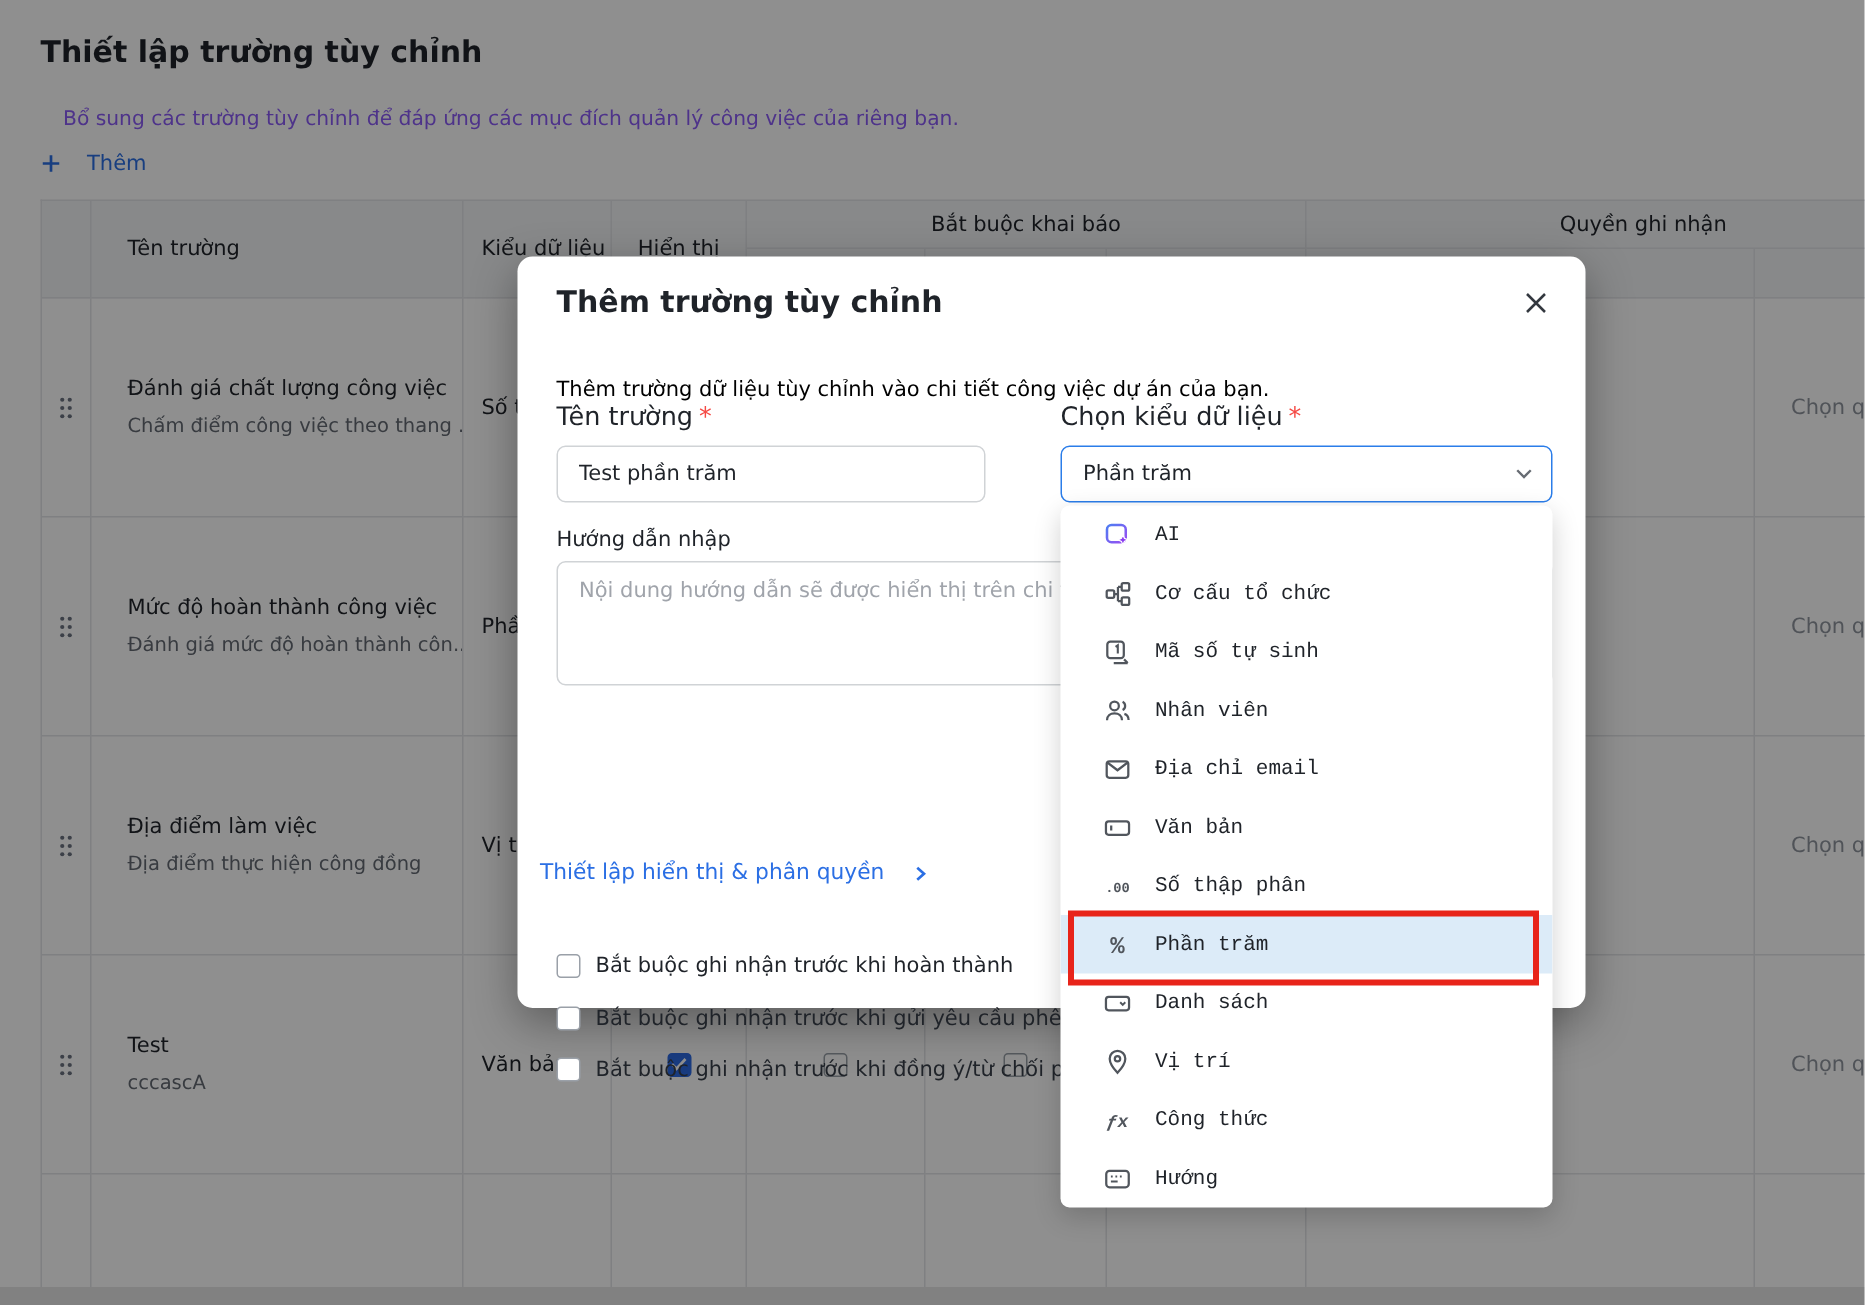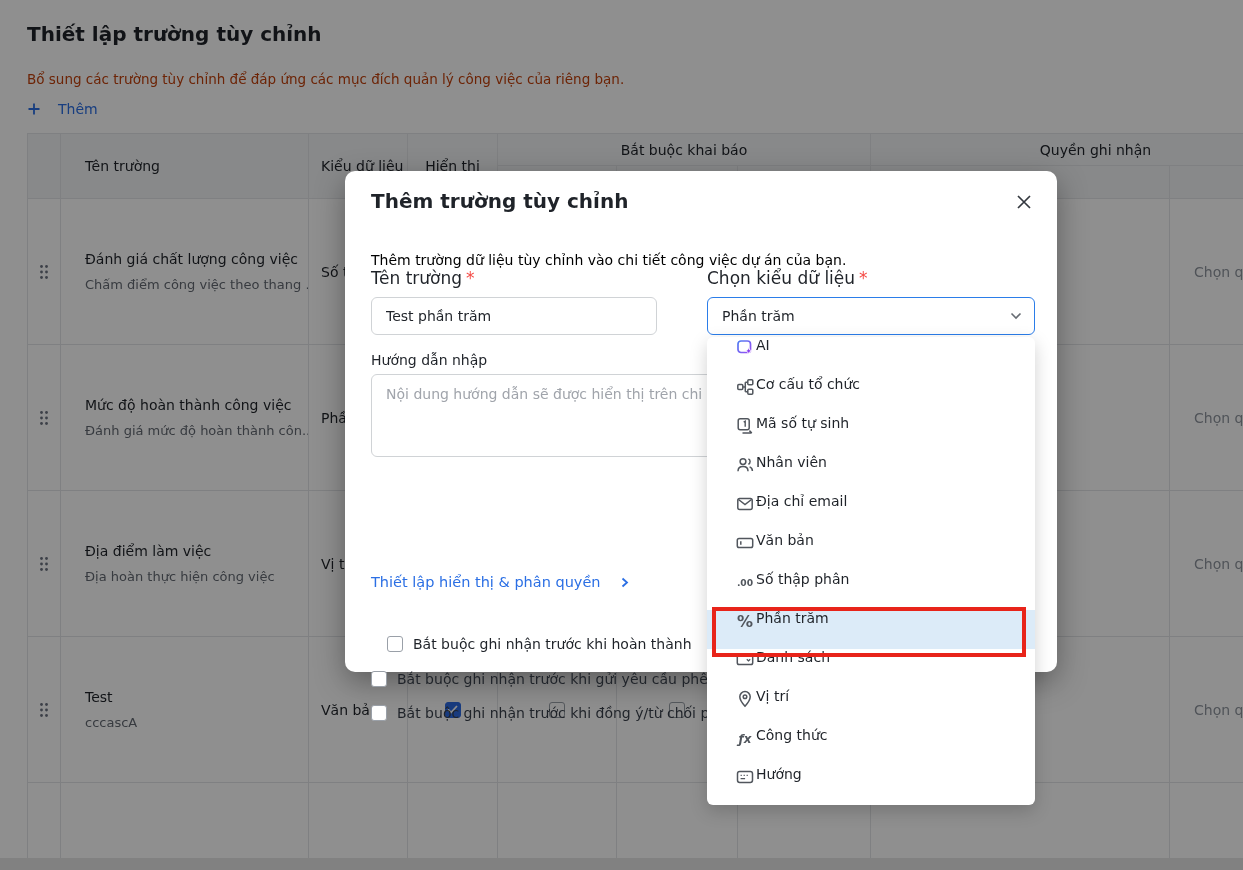--- a/index.html
+++ b/index.html
@@ -8,21 +8,21 @@
     --text2:#646a73;
     --muted:#8f959e;
     --blue:#2b6fe4;
     --blue-border:#2b7de9;
   }
   *{box-sizing:border-box;margin:0;padding:0;}
   html,body{width:1243px;height:870px;overflow:hidden;background:#fff;
     font-family:"DejaVu Sans","Liberation Sans",sans-serif;color:var(--text);}
   
   .page-title{position:absolute;left:27px;top:22px;font-size:20px;font-weight:bold;}
-  .page-subtitle{position:absolute;left:27px;top:71px;font-size:13.5px;color:#c2410c;}
+  .page-subtitle{position:absolute;left:42px;top:71px;font-size:13.5px;color:#8b5cf6;}
   .add-link{position:absolute;left:27px;top:101px;display:flex;align-items:center;gap:17px;
     color:var(--blue);font-size:14px;cursor:pointer;}
   
   .ctable{position:absolute;left:27px;top:133px;width:1293px;border-left:1px solid var(--line);border-top:1px solid var(--line);}
   .tgrid{display:grid;grid-template-columns:33px 248px 99px 90px 119px 121px 133px 299px 151px;}
   .thead{grid-template-rows:32px 33px;background:#f2f4f6;}
   .cell{border-right:1px solid var(--line);border-bottom:1px solid var(--line);
     display:flex;align-items:center;font-size:14px;min-width:0;overflow:hidden;}
   .h-drag{grid-area:1/1/3/2;}
   .h-name{grid-area:1/2/3/3;padding-left:24px;font-weight:500;}
@@ -62,26 +62,26 @@
     font-family:"DejaVu Sans","Liberation Sans",sans-serif;}
   .t-select{position:absolute;left:362px;top:126px;width:328px;height:38px;border:1.5px solid var(--blue-border);
     border-radius:6px;padding:0 12px 0 14px;font-size:14px;display:flex;align-items:center;
     justify-content:space-between;cursor:pointer;background:#fff;}
   .g-label{position:absolute;left:26px;top:181px;font-size:14px;font-weight:500;}
   .t-area{position:absolute;left:26px;top:203px;width:664px;height:83px;border:1px solid #d0d3d6;
     border-radius:6px;padding:11px 14px;font-size:14px;color:var(--text);resize:none;outline:none;
     font-family:"DejaVu Sans","Liberation Sans",sans-serif;}
   .t-area::placeholder{color:#a0a4ab;}
   .chk-row{position:absolute;left:26px;display:flex;align-items:center;gap:10px;font-size:14px;white-space:nowrap;}
-  .settings-link{position:absolute;left:26px;top:403px;display:flex;align-items:center;gap:20px;
+  .settings-link{position:absolute;left:15px;top:403px;display:flex;align-items:center;gap:20px;
     color:var(--blue);font-size:14.5px;font-weight:500;cursor:pointer;}
   
   .dropdown{position:absolute;left:707px;top:337px;width:328px;background:#fff;border-radius:6px;
     box-shadow:0 6px 18px rgba(0,0,0,0.18);z-index:30;overflow:hidden;}
-  .dd-item{height:39px;display:flex;align-items:flex-start;padding-left:27px;font-size:14px;cursor:pointer;}
+  .dd-item{height:39px;display:flex;align-items:center;padding-left:27px;gap:14px;font-size:14px;cursor:pointer;font-family:Liberation Mono, monospace;}
   .dd-item.selected{background:#dcebf8;}
   .dd-ic{width:22px;height:22px;display:flex;align-items:center;justify-content:center;flex:none;}
   
   .anno{position:absolute;left:712px;top:607px;width:314px;height:50px;border:4px solid #e8241a;z-index:40;}
   svg{display:block;}
 </style>
 </head>
 <body>
 
 <h1 class="page-title">Thiết lập trường tùy chỉnh</h1>
@@ -199,21 +199,21 @@
             <circle cx="2.5" cy="8" r="1.4"></circle>
             <circle cx="7.5" cy="8" r="1.4"></circle>
             <circle cx="2.5" cy="13.5" r="1.4"></circle>
             <circle cx="7.5" cy="13.5" r="1.4"></circle>
           </g>
         </svg>
     </div>
     <div class="cell c-name">
       <div class="name-stack">
         <div class="row-title">Địa điểm làm việc</div>
-        <div class="row-desc">Địa hoàn thực hiện công việc</div>
+        <div class="row-desc">Địa điểm thực hiện công đồng</div>
       </div>
     </div>
     <div class="cell c-type">Vị trí</div>
     <div class="cell c-check">
         <span class="cb checked">
           <svg width="11" height="9" viewBox="0 0 11 9">
             <path d="M1 4.5l3 3L10 1" stroke="#fff" stroke-width="1.8" fill="none"></path>
           </svg>
         </span>
       </div>
@@ -310,21 +310,21 @@
     <span>
       <svg width="12" height="8" viewBox="0 0 12 8">
           <path d="M1.5 1.5L6 6l4.5-4.5" stroke="#676c73" stroke-width="1.6" fill="none"></path>
         </svg>
     </span>
   </div>
 
   <div class="g-label">Hướng dẫn nhập</div>
   <textarea class="t-area" placeholder="Nội dung hướng dẫn sẽ được hiển thị trên chi tiết công việc" style=""></textarea>
 
-  <div class="chk-row" style="top:465px;margin-left:16px;">
+  <div class="chk-row" style="top:465px;">
     <span class="cb"></span>
     <span>Bắt buộc ghi nhận trước khi hoàn thành</span>
   </div>
   <div class="chk-row" style="top:500px;">
     <span class="cb"></span>
     <span>Bắt buộc ghi nhận trước khi gửi yêu cầu phê duyệt</span>
   </div>
   <div class="chk-row" style="top:534px;">
     <span class="cb"></span>
     <span>Bắt buộc ghi nhận trước khi đồng ý/từ chối phê duyệt</span>

